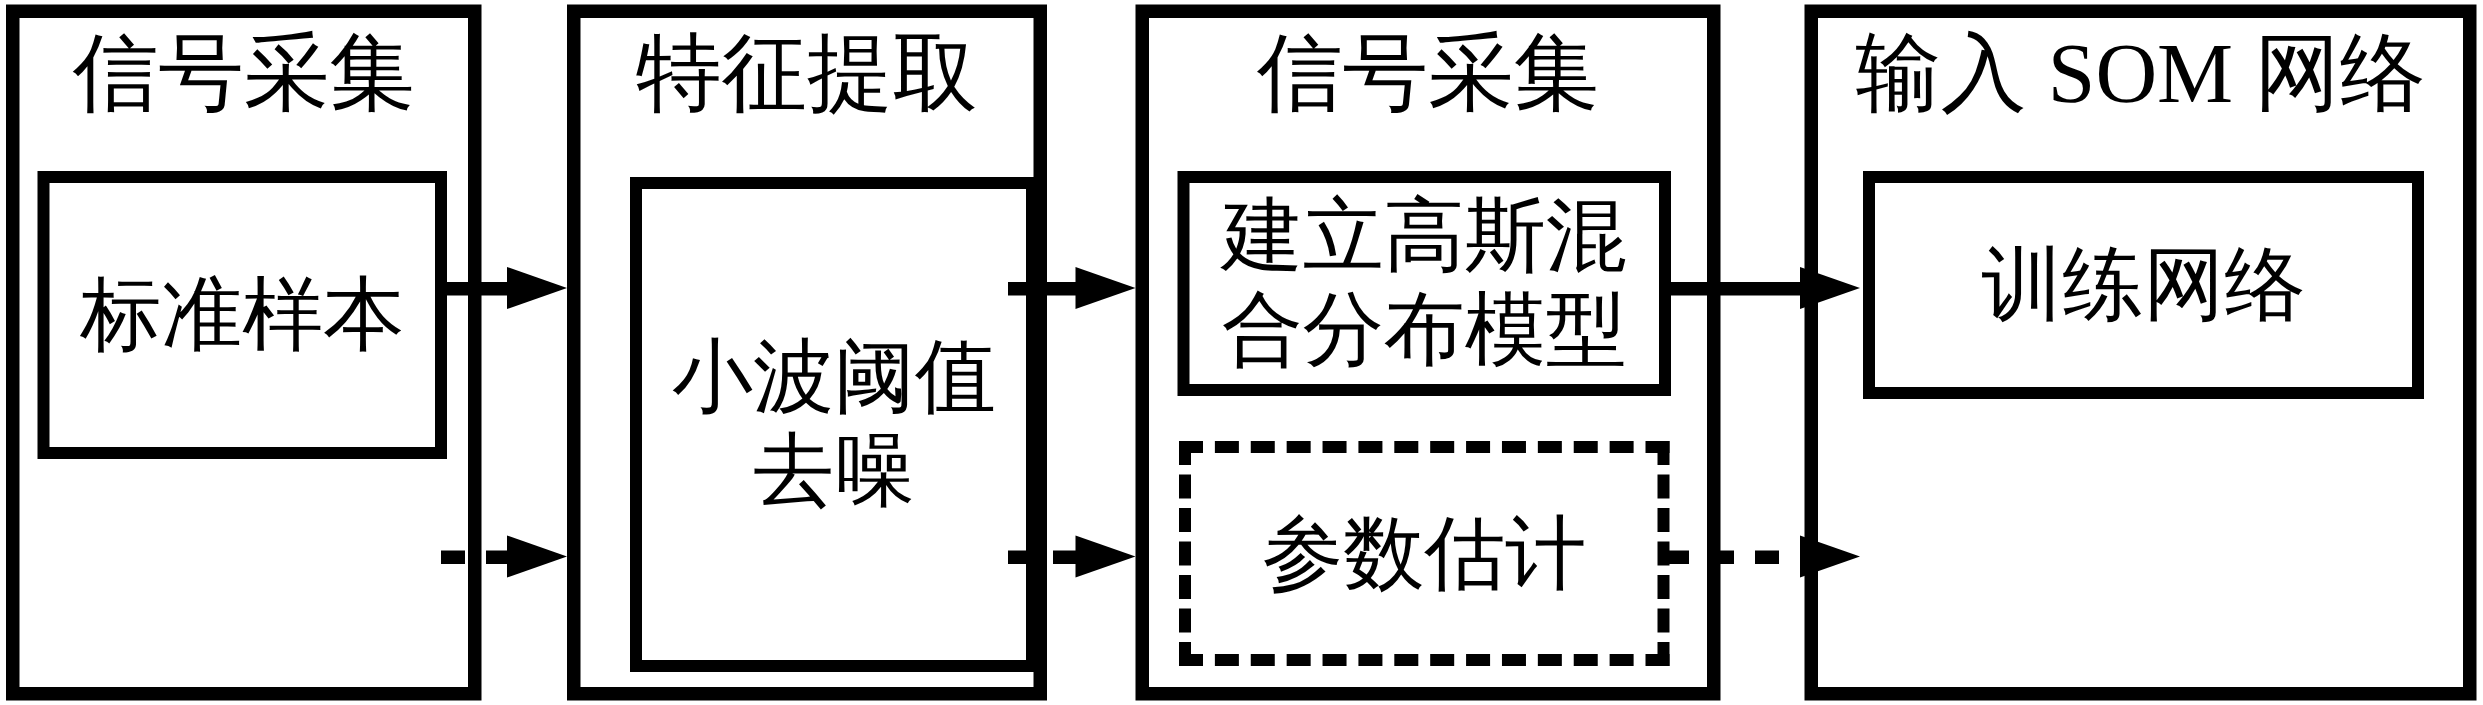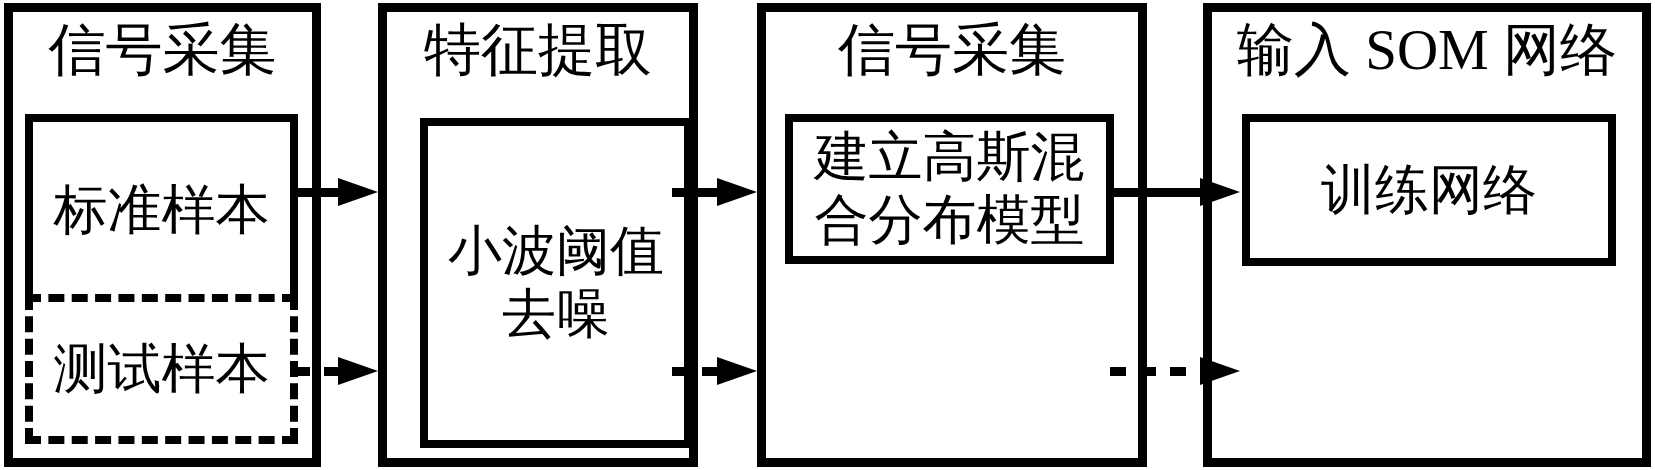--- a/index.html
+++ b/index.html
@@ -58,34 +58,34 @@
   </div>
 
   <div class="stage" style="left:1203px; width:448px;">
     <div class="stage-title">输入 SOM 网络</div>
   </div>
 
   <div class="node solid" style="left:25px; top:114px; width:273px; height:192px;">
     <span class="node-label">标准样本</span>
   </div>
 
-  <div class="node dashed" style="left:25px; top:294px; width:273px; height:150px;">
-    <span class="node-label">测试样本</span>
-  </div>
 
   <div class="node solid" style="left:420px; top:118px; width:272px; height:330px;">
     <span class="node-label">小波阈值
 去噪</span>
   </div>
 
   <div class="node solid" style="left:785px; top:114px; width:329px; height:150px;">
     <span class="node-label">建立高斯混
 合分布模型</span>
   </div>
 
+  <div class="node dashed" style="left:786px; top:294px; width:327px; height:150px;">
+    <span class="node-label">参数估计</span>
+  </div>
 
   <div class="node solid" style="left:1242px; top:114px; width:374px; height:152px;">
     <span class="node-label">训练网络</span>
   </div>
 
 
   <div>
     <div class="arrow-line" style="left:294px; top:188px; width:46px;"></div>
     <div class="arrow-head" style="left:338px; top:178px;"></div>
   </div>

